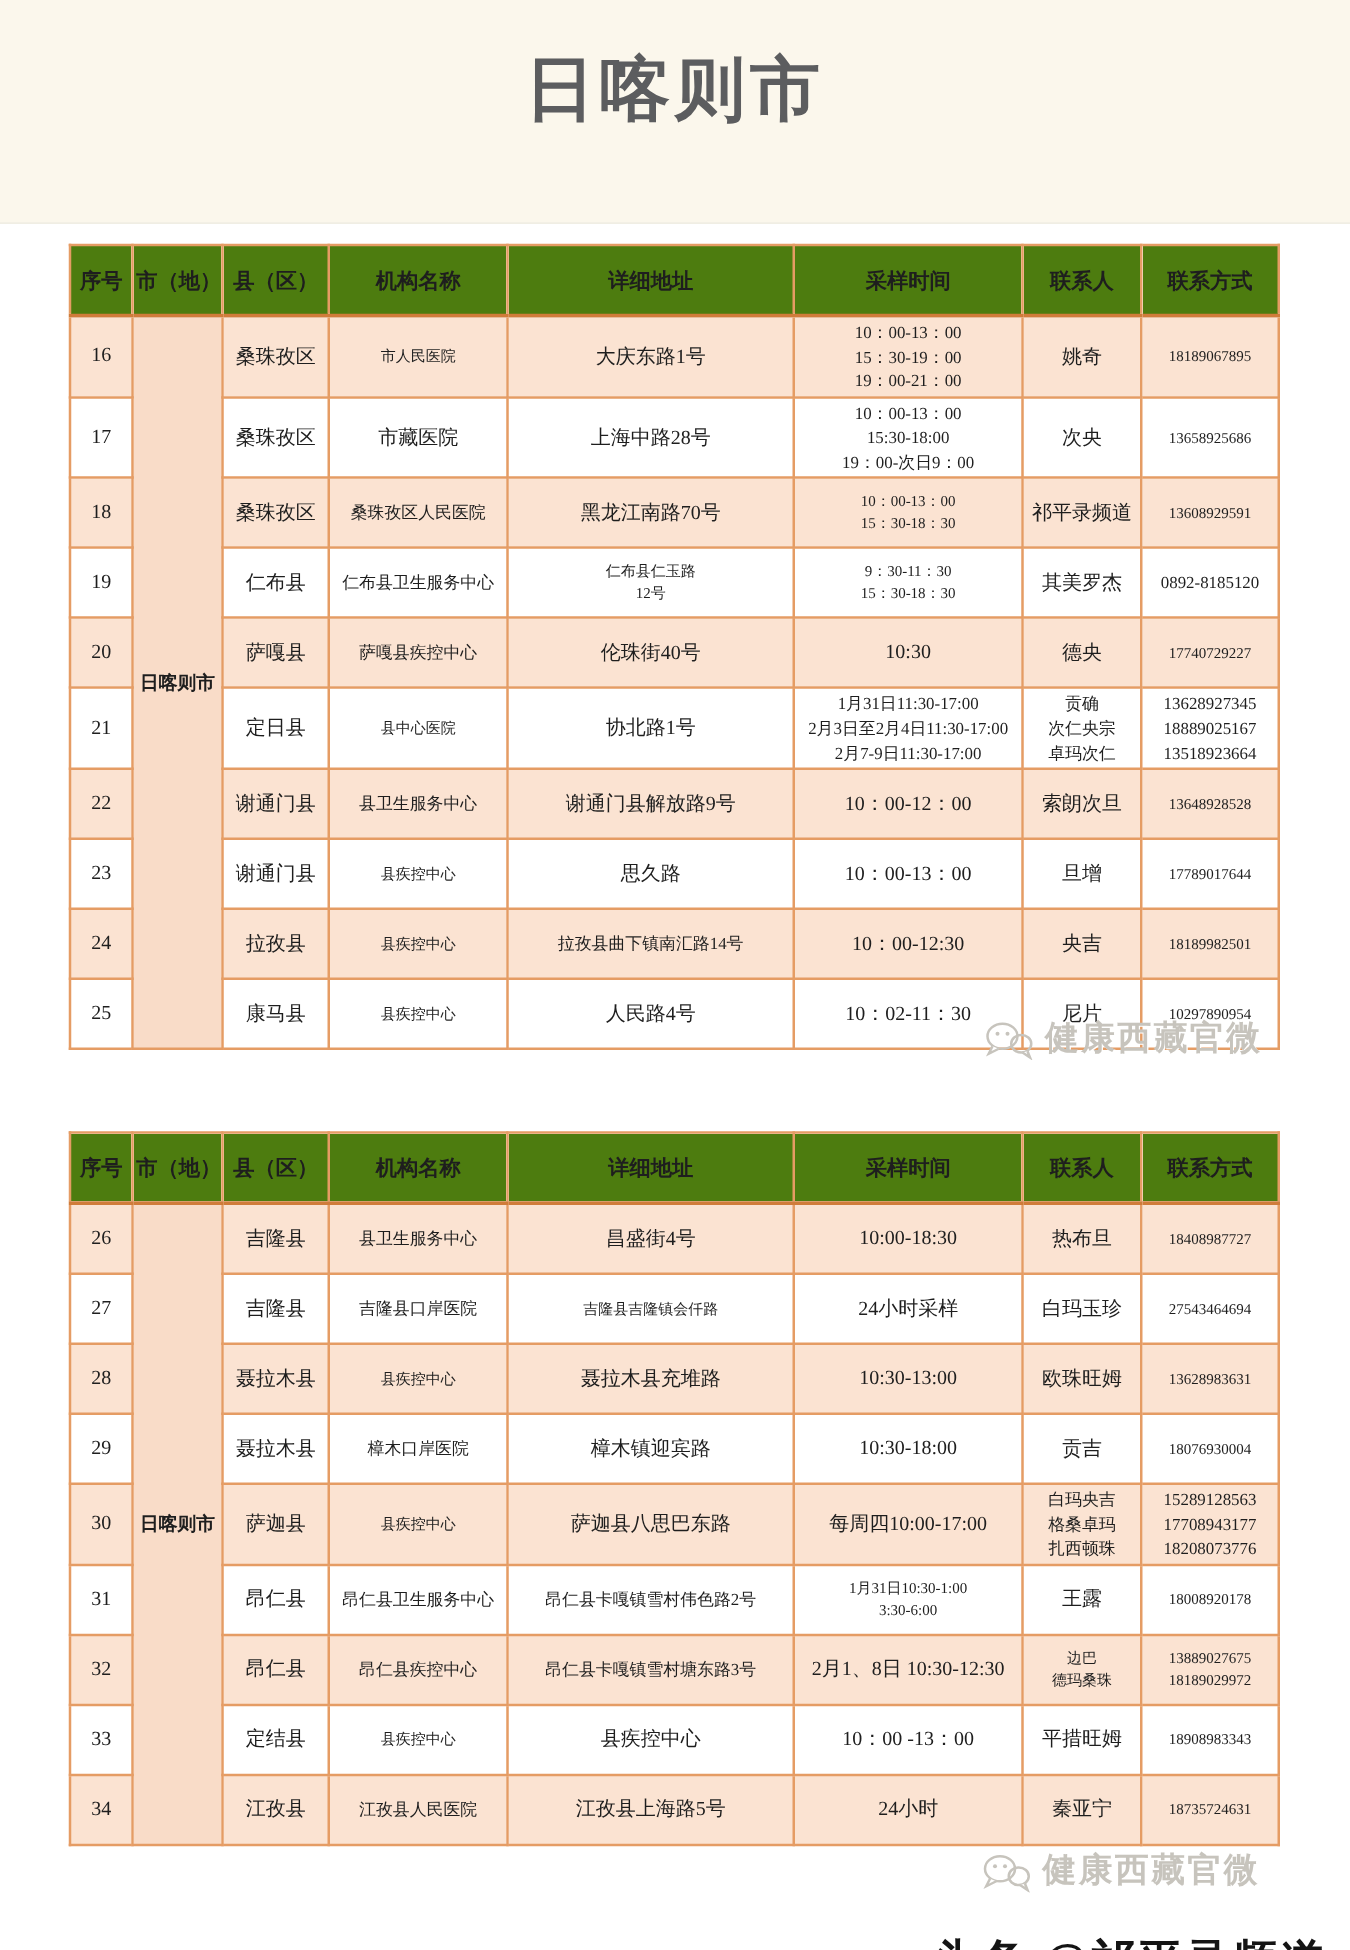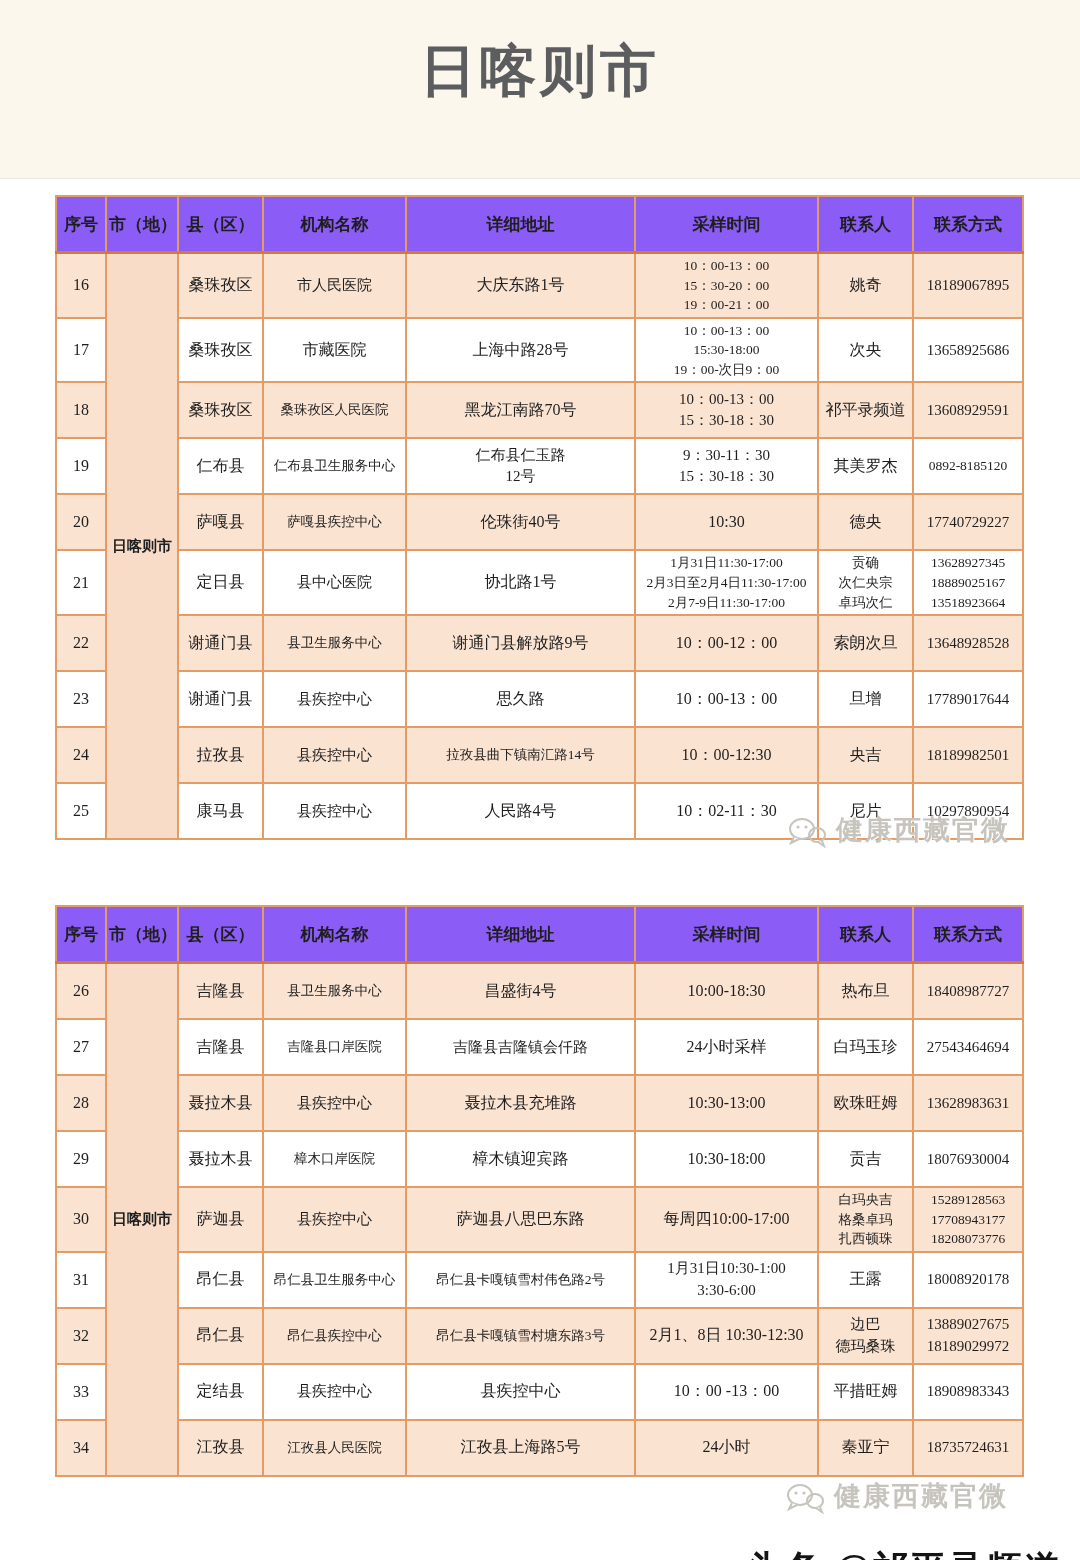--- a/index.html
+++ b/index.html
@@ -21,27 +21,27 @@
     position:absolute;left:55px;width:967px;border-collapse:collapse;table-layout:fixed;
     background:#ffffff;border:2px solid #dd8c4c;
   }
   #table1{top:195px;}
   #table2{top:905px;}
   .sites th,.sites td{
     border:2px solid var(--border);text-align:center;vertical-align:middle;
     padding:2px 5px;overflow:hidden;word-break:break-all;
   }
   .sites th{
-    height:50px;font-size:17px;font-weight:700;background:#8b5cf6;
+    height:50px;font-size:17px;font-weight:700;background:#4d7c0f;
     border-bottom:3px solid var(--rule);white-space:nowrap;padding:2px 2px;
   }
   .sites td{height:50px;font-size:16px;background:#ffffff;}
   .sites tbody tr:nth-child(odd) td{background:var(--peach);}
   .sites td.city{background:var(--citypeach) !important;font-weight:700;font-size:15px;white-space:nowrap;}
-  .sites .s{font-size:15px;}
+  .sites .s{font-size:12px;}
   .sites .xs{font-size:13.5px;}
   .sites .line{line-height:1.45;white-space:nowrap;}
   .sites .one{white-space:nowrap;}
   .watermark{
     position:absolute;display:flex;align-items:flex-end;gap:9px;
     color:var(--wmgray);font-family:"Liberation Sans","DejaVu Sans",sans-serif;
     font-weight:700;font-size:27px;letter-spacing:2px;
     text-shadow:1px 1px 0 #ffffff;
     margin-top:28px;
   }
@@ -86,21 +86,21 @@
     </thead>
     <tbody>
       <tr>
         <td class="one">16</td>
         <td class="city" rowspan="10">日喀则市</td>
         <td class="one">桑珠孜区</td>
         <td class="s one">市人民医院</td>
         <td class="one">大庆东路1号</td>
         <td class="xs">
           <div class="line">10：00-13：00</div>
-          <div class="line">15：30-20：00</div>
+          <div class="line">15：30-19：00</div>
           <div class="line">19：00-21：00</div>
         </td>
         <td class="one">姚奇</td>
         <td class="s one">18189067895</td>
       </tr>
       <tr>
         <td class="one">17</td>
         <td class="one">桑珠孜区</td>
         <td class="one">市藏医院</td>
         <td class="one">上海中路28号</td>

